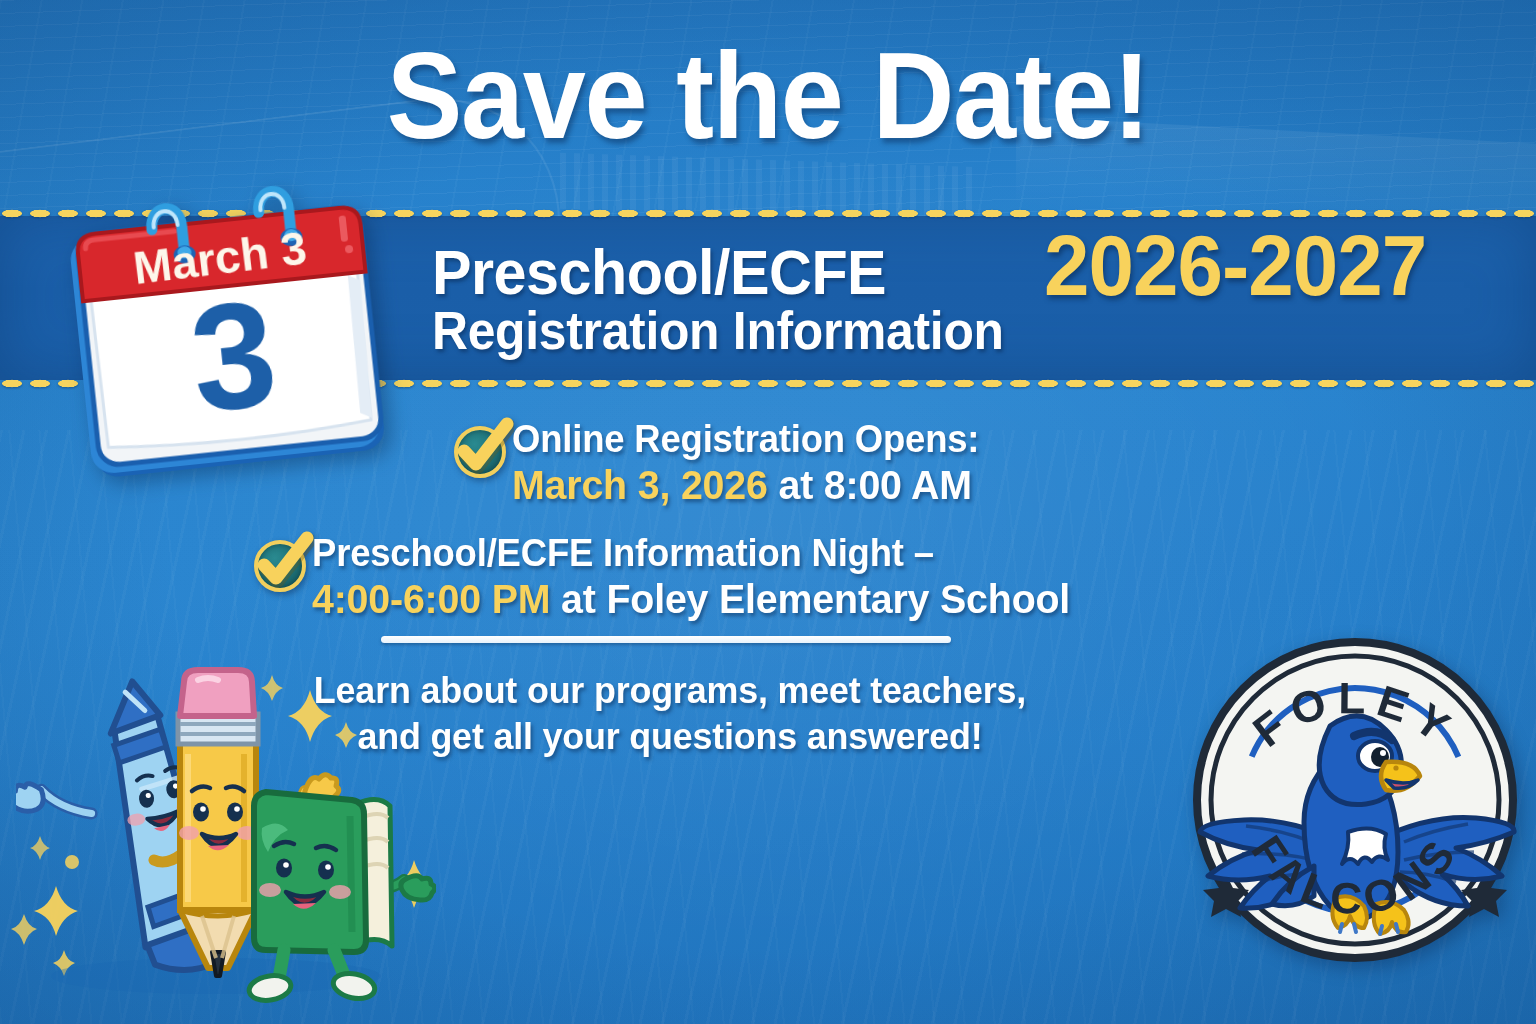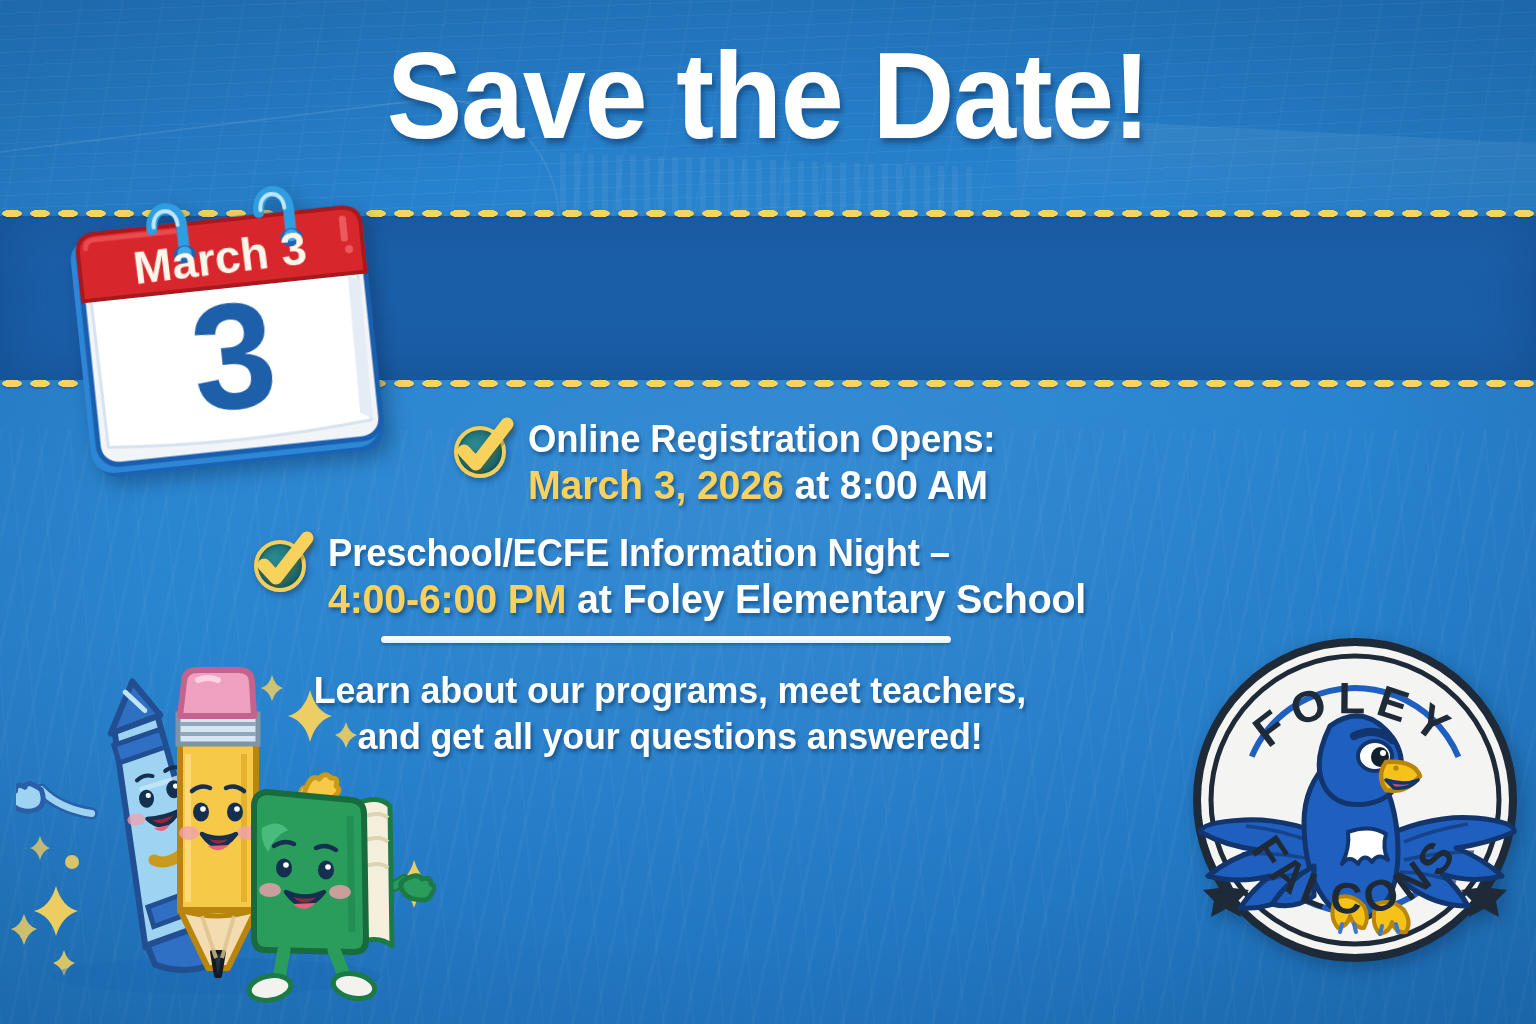--- a/index.html
+++ b/index.html
@@ -147,21 +147,21 @@
     letter-spacing:-0.3px;
     transform:scaleX(0.94);
     transform-origin:left top;
     text-shadow:2px 3px 4px rgba(8,40,82,.5);
     white-space:nowrap;
   }
 
   
   .bullet {
     position:absolute;
-    display:flex; align-items:flex-start; gap:20px;
+    display:flex; align-items:flex-start; gap:4px;
   }
   .bullet.b1 { left:452px; top:420px; }
   .bullet.b2 { left:252px; top:534px; }
 
   .check {
     position:relative; width:56px; height:56px; flex:0 0 56px;
     margin-top:4px;
     filter:drop-shadow(2px 3px 3px rgba(8,40,82,.45));
   }
   .check .disc {
@@ -239,20 +239,27 @@
     <div class="bg-grass"></div>
     <div class="bg-vignette"></div>
   </div>
 
   <div class="headline">Save the Date!</div>
 
   <div class="midband"></div>
   <div class="dotline top"></div>
   <div class="dotline bot"></div>
 
+  <div class="titleblock">
+    <div class="title-row1">
+      <span class="t-presch">Preschool/ECFE</span>
+    </div>
+    <span class="t-years">2026-2027</span>
+    <div class="title-row2">Registration Information</div>
+  </div>
 
   <div class="calendar">
     <svg viewBox="0 0 330 330" width="330" height="330">
 
       <rect x="18" y="52" width="290" height="236" rx="22" fill="#1a63b5"></rect>
       <rect x="14" y="48" width="290" height="236" rx="22" fill="#2d86d6"></rect>
 
       <rect x="22" y="44" width="284" height="232" rx="20" fill="#f2f5f8" stroke="#1a5fae" stroke-width="5"></rect>
 
       <path d="M30 108 L298 108 L296 258 Q165 270 32 258 Z" fill="#ffffff"></path>

